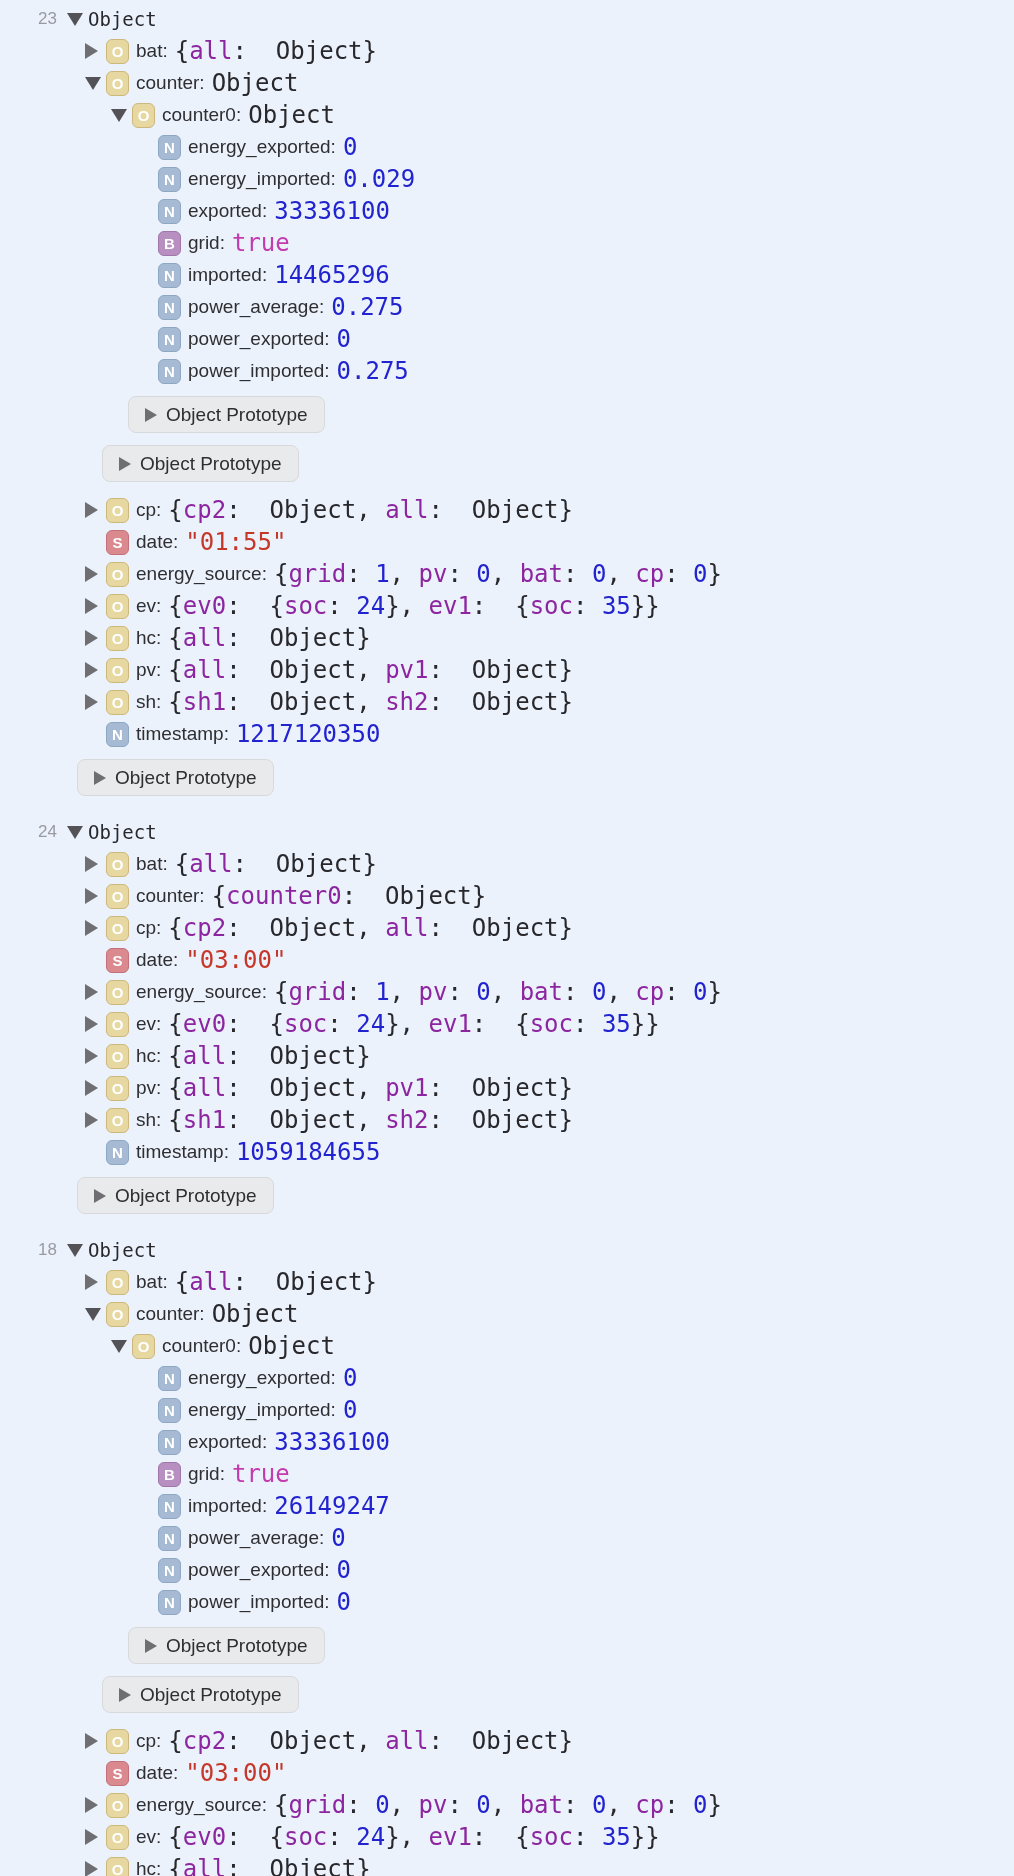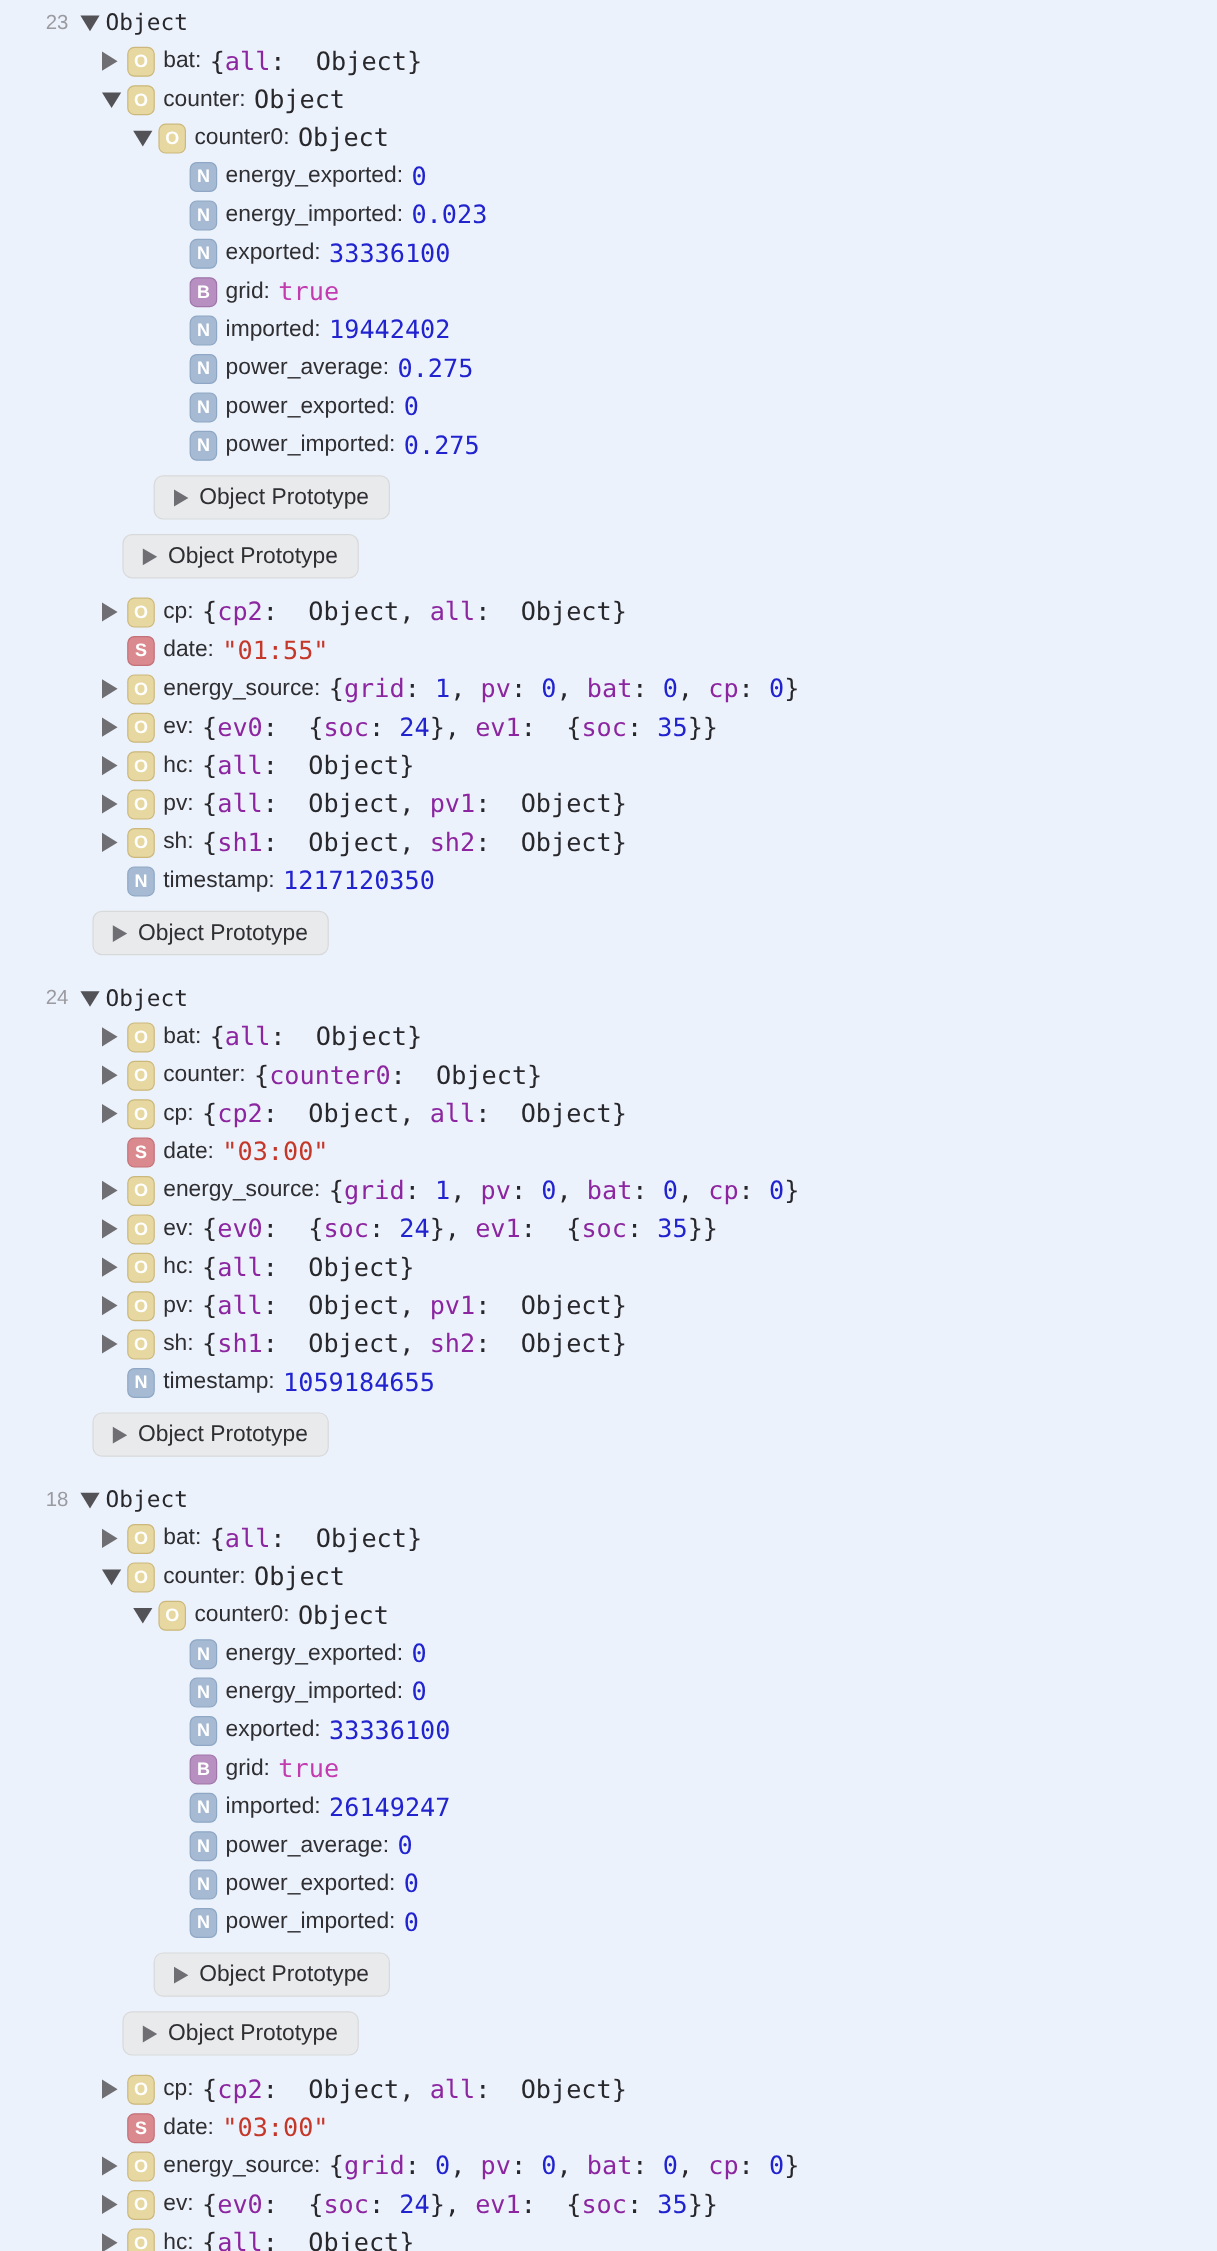--- a/index.html
+++ b/index.html
@@ -59,21 +59,21 @@
     font-family: "DejaVu Sans Mono", monospace;
     font-size: 19px; color: var(--mono, #28282c);
     white-space: pre;
   }
   .prop-name {
     font-size: 19px; color: var(--text, #2f2f33);
     margin-right: 7px; white-space: pre;
   }
   .value {
     font-family: "DejaVu Sans Mono", monospace;
-    font-size: 21px; white-space: pre;
+    font-size: 24px; white-space: pre;
     color: var(--mono, #28282c);
   }
   .value span { white-space: pre; }
   .seg-p { color: var(--mono, #28282c); }
   .seg-k { color: var(--key, #8c26a0); }
   .seg-n { color: var(--number, #2123cf); }
   .seg-s { color: var(--string, #c53729); }
   .seg-b { color: var(--boolean, #c23cb0); }
   .proto-row { margin-top: 9px; margin-bottom: 12px; text-decoration: underline; }
   .proto-btn {
@@ -142,21 +142,21 @@
         <span class="badge badge-N">N</span>
         <span class="prop-name">energy_exported:</span>
         <span class="value"><span class="seg-n">0</span></span>
       </div>
       <div class="row">
         <div class="gutter"></div>
         <div class="indent" style="width: 80px;"></div>
         <div class="slot"></div>
         <span class="badge badge-N">N</span>
         <span class="prop-name">energy_imported:</span>
-        <span class="value"><span class="seg-n">0.023</span></span>
+        <span class="value"><span class="seg-n">0.029</span></span>
       </div>
       <div class="row">
         <div class="gutter"></div>
         <div class="indent" style="width: 80px;"></div>
         <div class="slot"></div>
         <span class="badge badge-N">N</span>
         <span class="prop-name">exported:</span>
         <span class="value"><span class="seg-n">33336100</span></span>
       </div>
       <div class="row">
@@ -166,21 +166,21 @@
         <span class="badge badge-B">B</span>
         <span class="prop-name">grid:</span>
         <span class="value"><span class="seg-b">true</span></span>
       </div>
       <div class="row">
         <div class="gutter"></div>
         <div class="indent" style="width: 80px;"></div>
         <div class="slot"></div>
         <span class="badge badge-N">N</span>
         <span class="prop-name">imported:</span>
-        <span class="value"><span class="seg-n">19442402</span></span>
+        <span class="value"><span class="seg-n">14465296</span></span>
       </div>
       <div class="row">
         <div class="gutter"></div>
         <div class="indent" style="width: 80px;"></div>
         <div class="slot"></div>
         <span class="badge badge-N">N</span>
         <span class="prop-name">power_average:</span>
         <span class="value"><span class="seg-n">0.275</span></span>
       </div>
       <div class="row">

